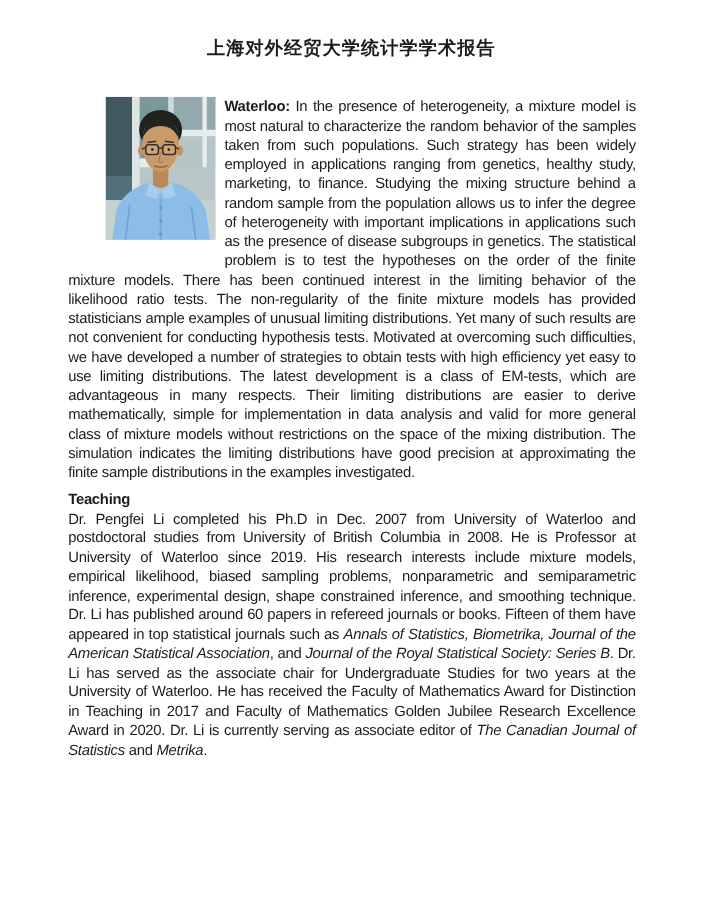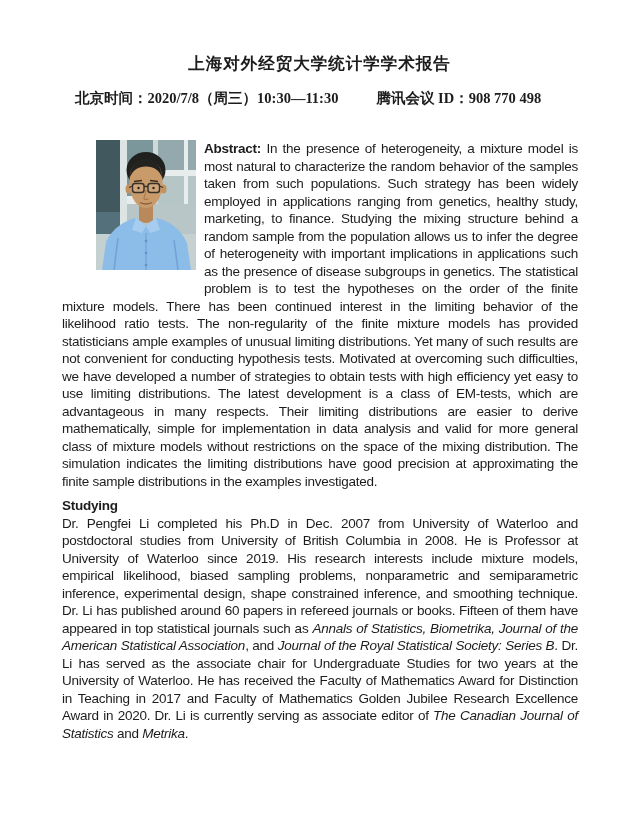--- a/index.html
+++ b/index.html
@@ -7,21 +7,21 @@
     position: relative;
     width: 639px;
     height: 828px;
     background: #ffffff;
     overflow: hidden;
     font-family: "Liberation Sans", sans-serif;
     color: #1c1c1c;
   }
   .doc-title {
     margin: 0;
-    padding-top: 52px;
+    padding-top: 32px;
     text-align: center;
     font-family: "Liberation Serif", serif;
     font-size: 16.5px;
     font-weight: bold;
     line-height: 24px;
     letter-spacing: 1px;
   }
   .schedule {
     margin-top: 12px;
     margin-left: 75px;
@@ -55,23 +55,20 @@
   .abstract { margin-top: 32px !important; }
   .bio-heading { margin-top: 7px !important; font-weight: bold; }
 </style>
 </head>
 <body>
 
 <div class="page">
 
   <h1 class="doc-title">上海对外经贸大学统计学学术报告</h1>
 
-  <div class="schedule">
-    <span>北京时间：2020/7/8（周三）10:30—11:30</span><span class="meeting">腾讯会议 ID：908 770 498</span>
-  </div>
 
   <div class="content">
 
     <div class="photo">
       <svg viewBox="0 0 100 130" width="100" height="130">
         <g>
           <rect x="0" y="0" width="100" height="130" fill="#b9c6c8"></rect>
           <rect x="0" y="0" width="24" height="72" fill="#41595e"></rect>
           <rect x="0" y="72" width="24" height="22" fill="#54707a"></rect>
           <rect x="24" y="0" width="7" height="130" fill="#dde4e4"></rect>
@@ -113,22 +110,22 @@
           <circle cx="57.5" cy="48" r="1.2" fill="#2a211a"></circle>
           <path d="M50,50 C49.4,54 48.8,56.5 47.8,58.5 C49,59.6 51,59.6 52.2,58.5" stroke="#a9784c" stroke-width="1.1" fill="none"></path>
           <path d="M44,62.5 C48,64.5 52,64.5 56,62.5" stroke="#8c5f3c" stroke-width="1.3" fill="none"></path>
         </g>
       </svg>
     </div>
 
 
 
     <p class="abstract">
-      <span class="bold">Abstract:</span>
+      <span class="bold">Waterloo:</span>
       <span>In the presence of heterogeneity, a mixture model is most natural to characterize the random behavior of the samples taken from such populations. Such strategy has been widely employed in applications ranging from genetics, healthy study, marketing, to finance. Studying the mixing structure behind a random sample from the population allows us to infer the degree of heterogeneity with important implications in applications such as the presence of disease subgroups in genetics. The statistical problem is to test the hypotheses on the order of the finite mixture models. There has been continued interest in the limiting behavior of the likelihood ratio tests. The non-regularity of the finite mixture models has provided statisticians ample examples of unusual limiting distributions. Yet many of such results are not convenient for conducting hypothesis tests. Motivated at overcoming such difficulties, we have developed a number of strategies to obtain tests with high efficiency yet easy to use limiting distributions. The latest development is a class of EM-tests, which are advantageous in many respects. Their limiting distributions are easier to derive mathematically, simple for implementation in data analysis and valid for more general class of mixture models without restrictions on the space of the mixing distribution. The simulation indicates the limiting distributions have good precision at approximating the finite sample distributions in the examples investigated.</span>
     </p>
 
-    <p class="bio-heading">Studying</p>
+    <p class="bio-heading">Teaching</p>
 
     <p class="bio-text"><span>Dr. Pengfei Li completed his Ph.D in Dec. 2007 from University of Waterloo and postdoctoral studies from University of British Columbia in 2008. He is Professor at University of Waterloo since 2019. His research interests include mixture models, empirical likelihood, biased sampling problems, nonparametric and semiparametric inference, experimental design, shape constrained inference, and smoothing technique. Dr. Li has published around 60 papers in refereed journals or books. Fifteen of them have appeared in top statistical journals such as </span><span class="italic">Annals of Statistics, Biometrika, Journal of the American Statistical Association</span><span>, and </span><span class="italic">Journal of the Royal Statistical Society: Series B</span><span>. Dr. Li has served as the associate chair for Undergraduate Studies for two years at the University of Waterloo. He has received the Faculty of Mathematics Award for Distinction in Teaching in 2017 and Faculty of Mathematics Golden Jubilee Research Excellence Award in 2020.  Dr. Li is currently serving as associate editor of </span><span class="italic">The Canadian Journal of Statistics</span><span> and </span><span class="italic">Metrika</span><span>.</span></p>
 
   </div>
 </div>
 
 </body></html>

